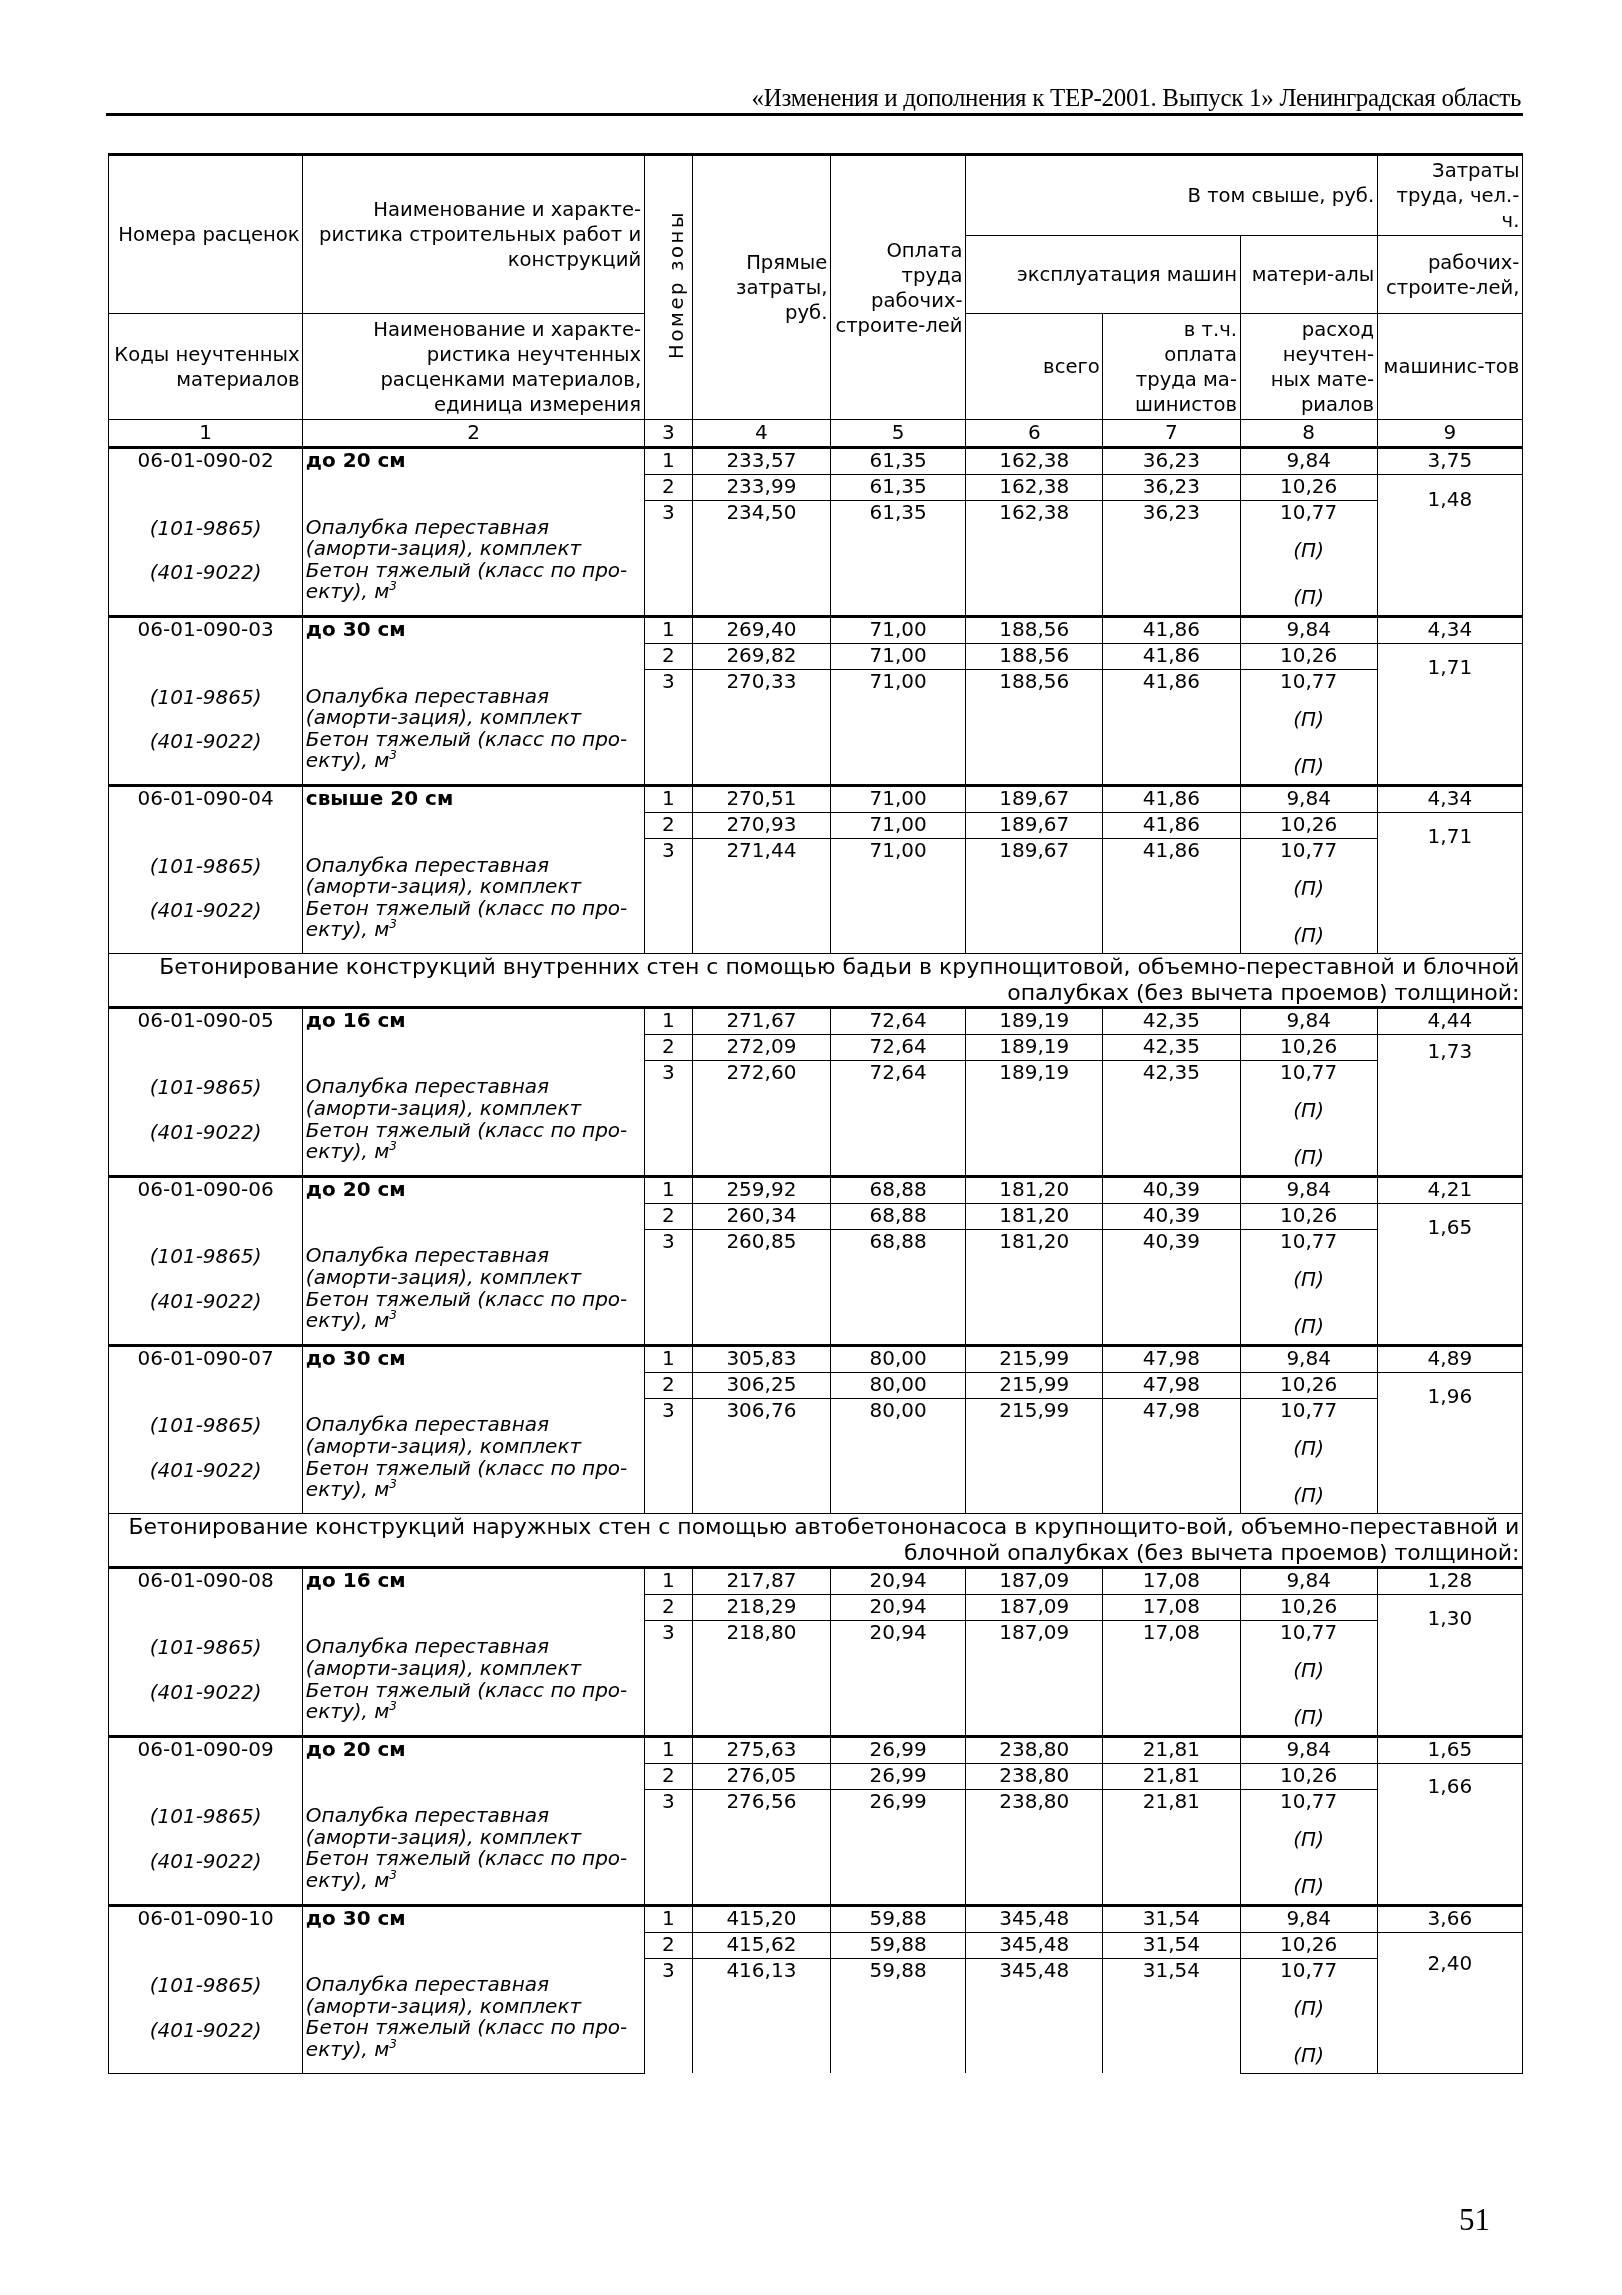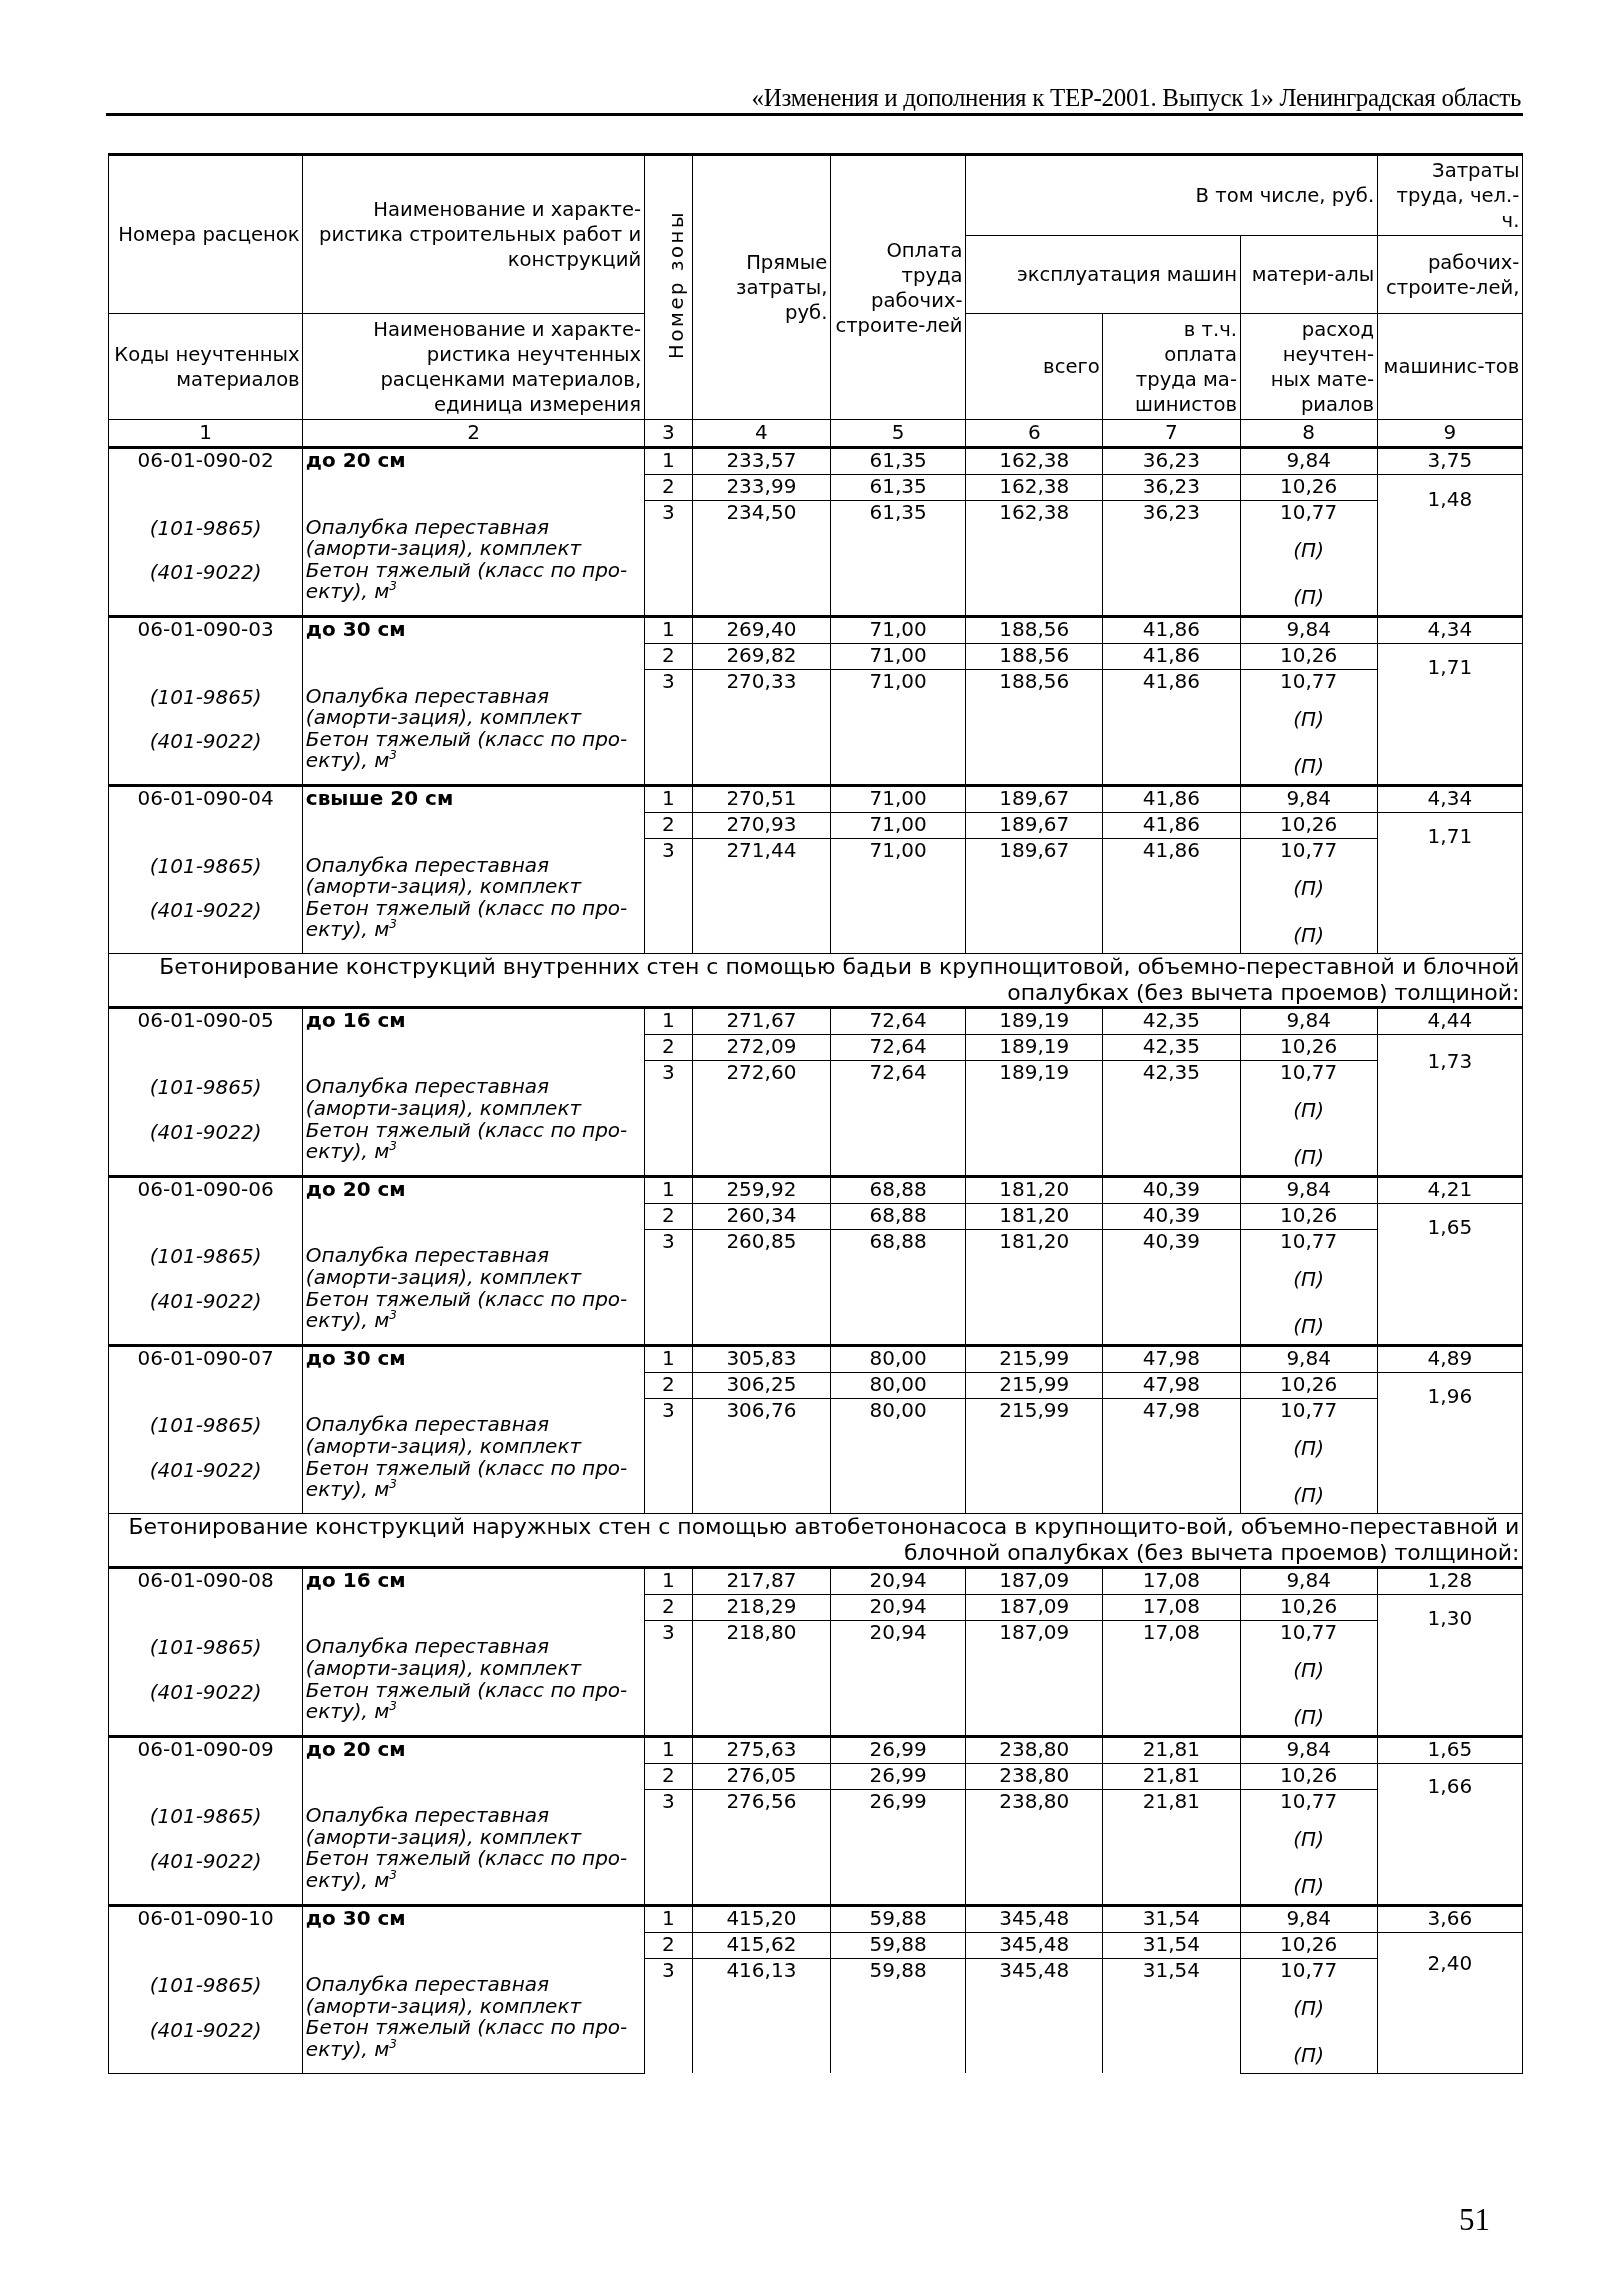--- a/index.html
+++ b/index.html
@@ -69,21 +69,21 @@
       <col class="c8">
       <col class="c9">
   </colgroup>
   <thead>
     <tr class="top">
       <th rowspan="2" style="height:157px">Номера расценок</th>
       <th rowspan="2">Наименование и характе-ристика строительных работ и конструкций</th>
       <th rowspan="3"><span class="vert">Номер зоны</span></th>
       <th rowspan="3">Прямые затраты, руб.</th>
       <th rowspan="3">Оплата труда рабочих-строите-лей</th>
-      <th colspan="3" style="height:79px">В том числе, руб.</th>
+      <th colspan="3" style="height:79px">В том свыше, руб.</th>
       <th>Затраты труда, чел.-ч.</th>
     </tr>
     <tr>
       <th colspan="2" style="height:77px">эксплуатация машин</th>
       <th>матери-алы</th>
       <th>рабочих-строите-лей,</th>
     </tr>
     <tr>
       <th style="height:105px">Коды неучтенных материалов</th>
       <th>Наименование и характе-ристика неучтенных расценками материалов, единица измерения</th>
@@ -203,21 +203,21 @@
         <td class="num">9,84</td>
         <td class="num">4,44</td>
       </tr>
       <tr class="datarow">
         <td class="zone">2</td>
         <td class="num">272,09</td>
         <td class="num">72,64</td>
         <td class="num">189,19</td>
         <td class="num">42,35</td>
         <td class="num">10,26</td>
-        <td rowspan="2" class="num" style="padding-top:15px">1,73</td>
+        <td rowspan="2" class="num" style="padding-top:5px">1,73</td>
       </tr>
       <tr class="datarow">
         <td class="zone nob">3</td>
         <td class="num nob">272,60</td>
         <td class="num nob">72,64</td>
         <td class="num nob">189,19</td>
         <td class="num nob">42,35</td>
         <td class="num"><span>10,77</span><span class="p-mark" style="margin-top:14.4px">(П)</span><span class="p-mark" style="margin-top:23.6px">(П)</span><div style="height:5.2px"></div></td>
       </tr>
       <tr class="datarow first">

